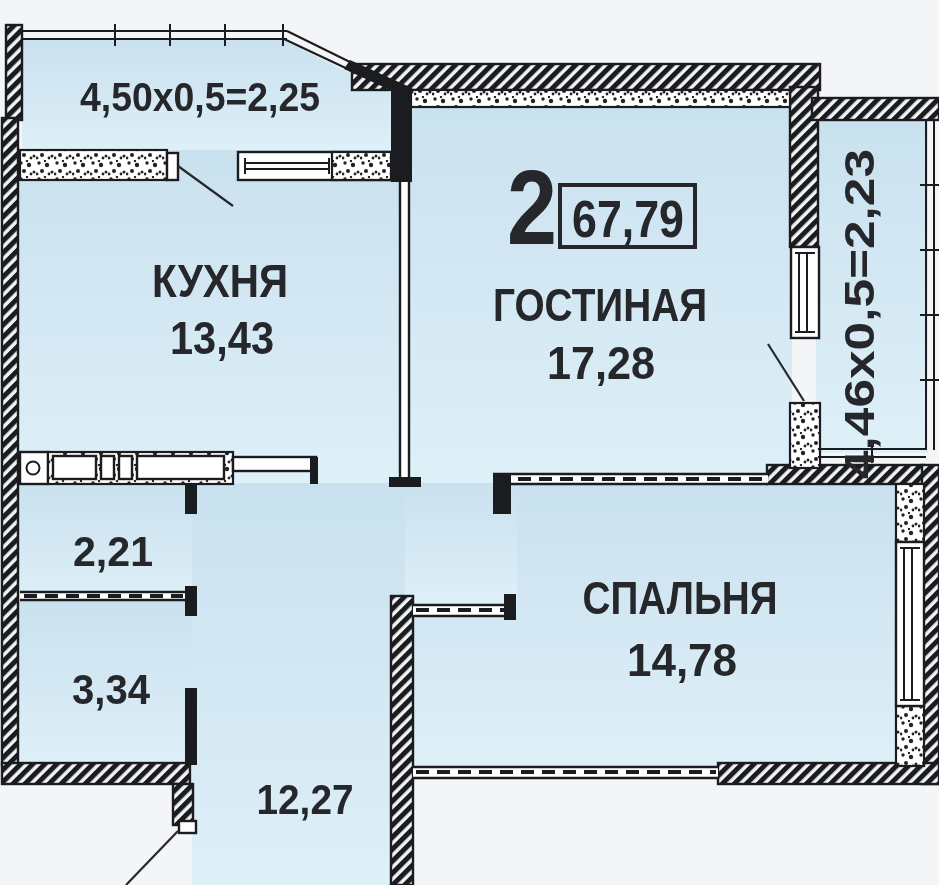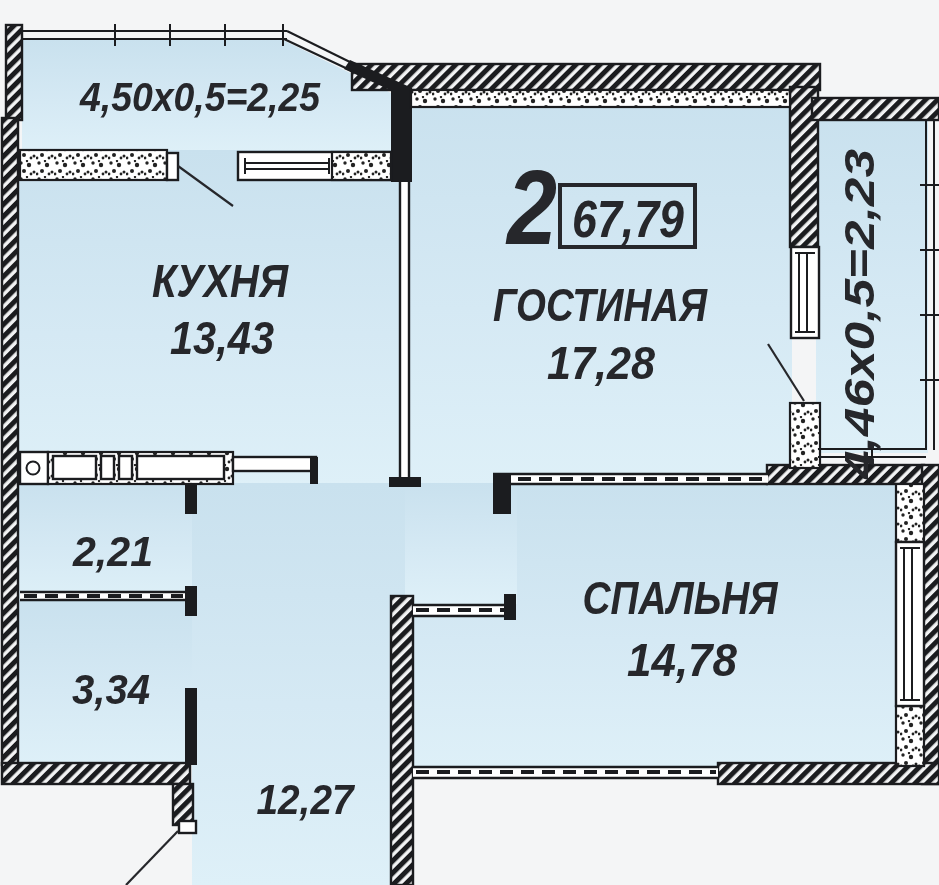--- a/index.html
+++ b/index.html
@@ -1,17 +1,17 @@
 <!DOCTYPE html>
 <html><head>
 <meta charset="utf-8">
 <style>
   html,body{margin:0;padding:0;background:#eef0f1;}
   .stage{width:939px;height:885px;position:relative;background:#f4f5f6;overflow:hidden;
-         font-family:"Liberation Sans", sans-serif;font-style:italic;}
+         font-family:"Liberation Sans", sans-serif;}
   svg{display:block}
   .wline{stroke:#1b1c1f;stroke-width:2.4;fill:none}
   .wthin{stroke:#1b1c1f;stroke-width:2;fill:none}
   .wdash{stroke:#1b1c1f;stroke-width:4.2;stroke-dasharray:13 8;fill:none}
   .dark{fill:#1b1c1f;stroke:none}
   .hatchw{fill:url(#hatch);stroke:#1b1c1f;stroke-width:2.4}
   .stip{fill:url(#stipple);stroke:#1b1c1f;stroke-width:2.2}
   .winrect{fill:#ffffff;stroke:#1b1c1f;stroke-width:2.4}
   .swing{stroke:#26272b;stroke-width:2.2;fill:none}
   .lbl{fill:#26272b;font-weight:bold;}

